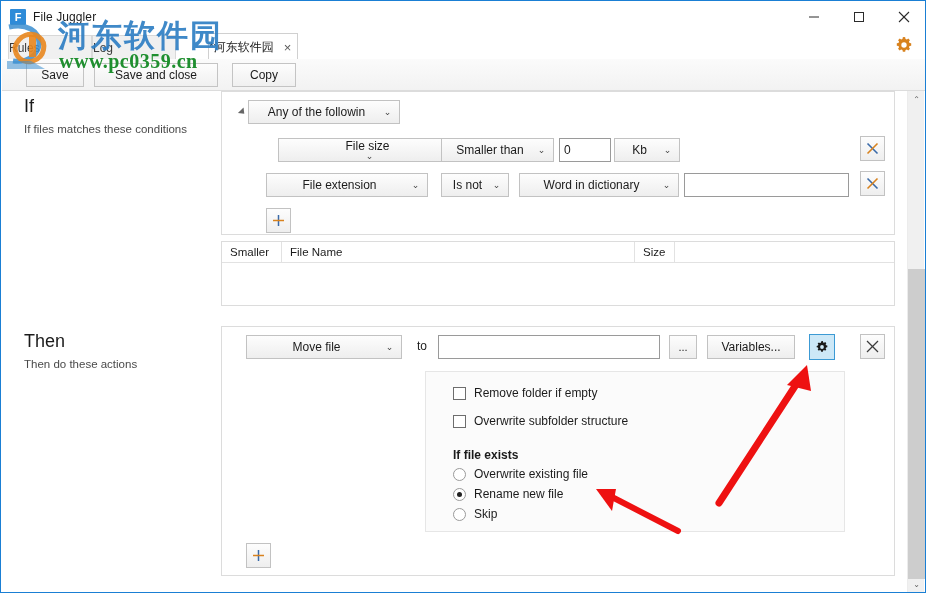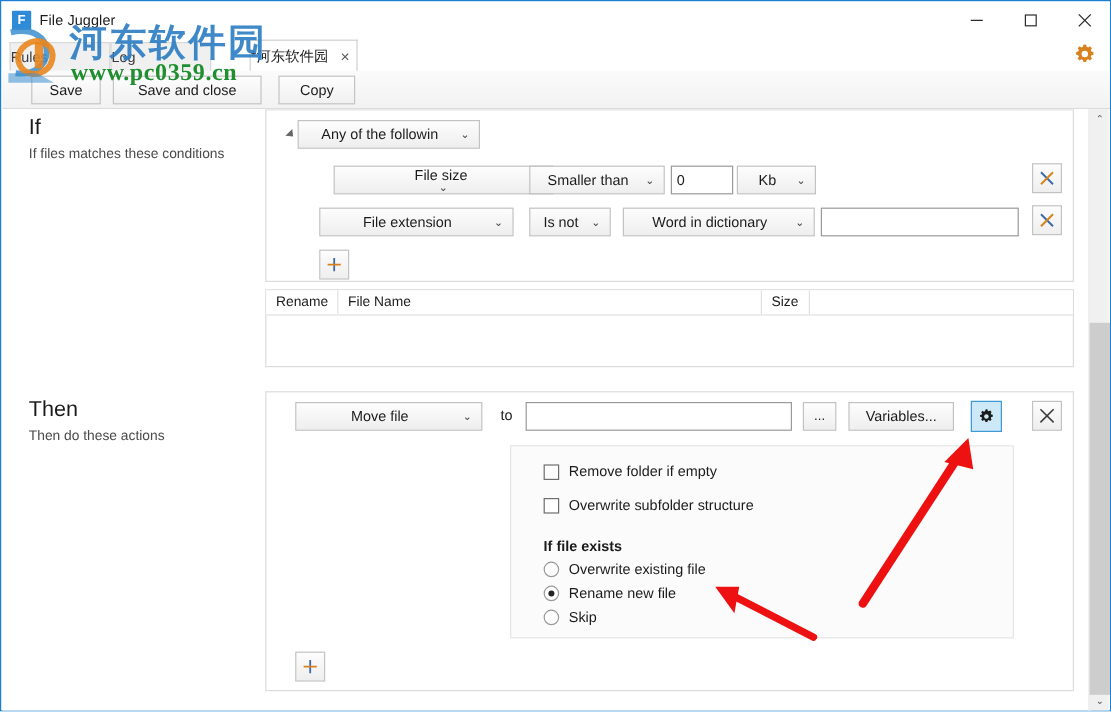--- a/index.html
+++ b/index.html
@@ -451,21 +451,21 @@
       <div class="sqbtn" style="left:44px; top:116px; width:25px; height:25px;">
         <svg width="13" height="13" viewBox="0 0 13 13">
             <line x1="6.5" y1="1" x2="6.5" y2="12" stroke="#3a6aa8" stroke-width="1.5"></line>
             <line x1="1" y1="6.5" x2="12" y2="6.5" stroke="#d8821e" stroke-width="1.5"></line>
           </svg>
       </div>
     </div>
 
     <div class="panel" style="left:219px; top:150px; width:674px; height:65px;">
       <div class="ftable-head">
-        <div class="fcol" style="width:60px;">Rename</div>
+        <div class="fcol" style="width:60px;">Smaller</div>
         <div class="fcol" style="width:353px;">File Name</div>
         <div class="fcol" style="width:40px;">Size</div>
         <div class="fcol" style="flex:1; border-right:none;"></div>
       </div>
     </div>
 
     <div class="sect-label" style="top:240px;">
       <div class="sect-title">Then</div>
       <div class="sect-sub">Then do these actions</div>
     </div>

